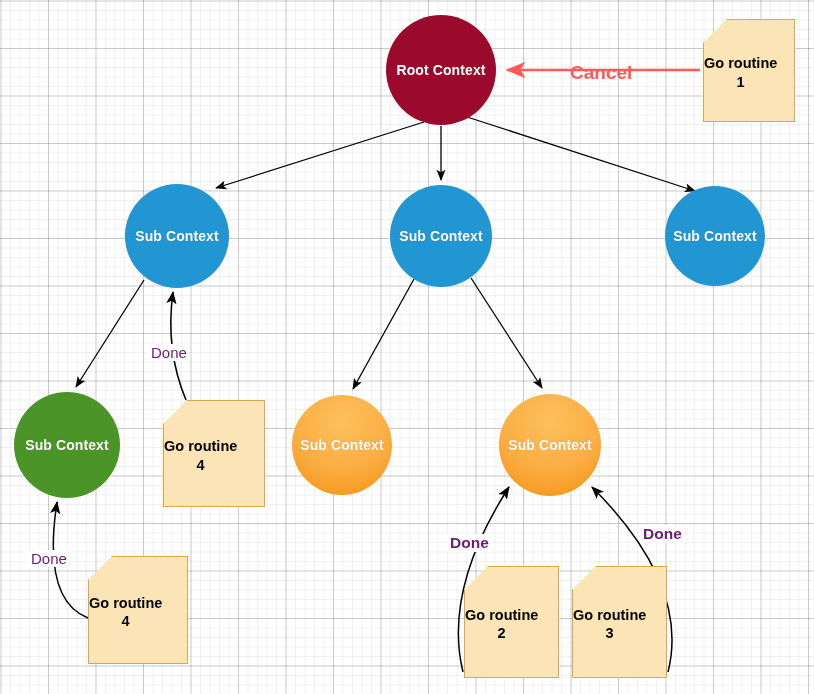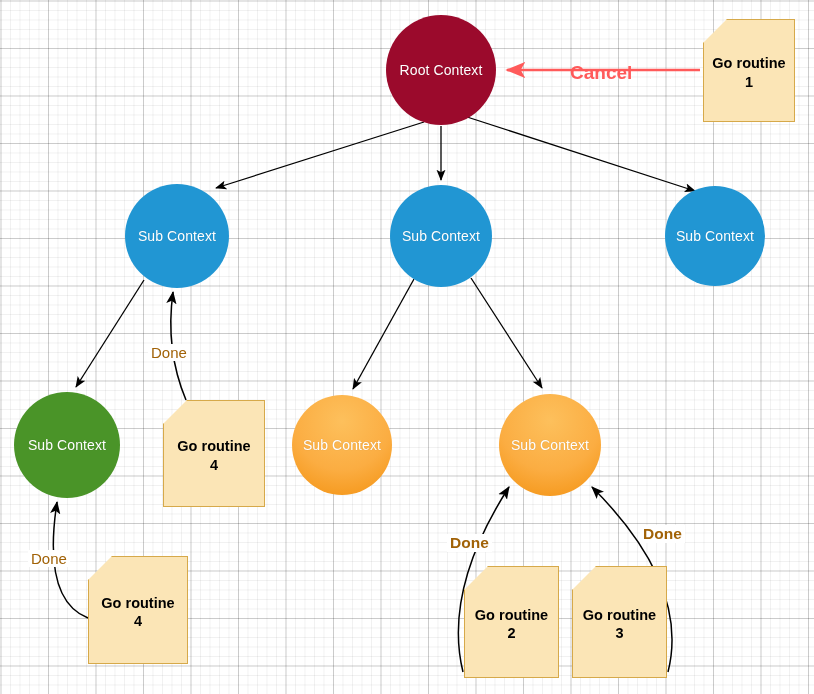--- a/index.html
+++ b/index.html
@@ -39,47 +39,47 @@
     pointer-events: none;
   }
   .node {
     position: absolute;
     border-radius: 50%;
     display: flex;
     align-items: center;
     justify-content: center;
     box-sizing: border-box;
     color: #ffffff;
-    font-weight: normal;
+    font-weight: bold;
     font-size: 14px;
     letter-spacing: 0.1px;
     text-align: center;
     white-space: nowrap;
     text-shadow: 0 0 1px rgba(0,0,0,0.18);
   }
   .note {
     position: absolute;
     box-sizing: border-box;
     display: flex;
     align-items: center;
-    justify-content: center;
+    justify-content: flex-start;
     text-align: center;
     color: #000000;
     font-weight: bold;
     font-size: 14.5px;
     line-height: 1.25;
     background: #fbe5b6;
     border: 1.4px solid #d6a94a;
     clip-path: polygon(24px 0, 100% 0, 100% 100%, 0 100%, 0 24px);
   }
   .note .note-inner { position: relative; top: 2px; }
   .edge-label {
     position: absolute;
     background: #ffffff;
-    color: #a16207;
+    color: #701a75;
     font-size: 15px;
     line-height: 1;
     padding: 1px 3px;
     white-space: nowrap;
   }
   .edge-label.bold { font-weight: bold; font-size: 15.5px; }
   .edge-label.cancel {
     color: #ff5a5a;
     font-weight: bold;
     font-size: 19px;

